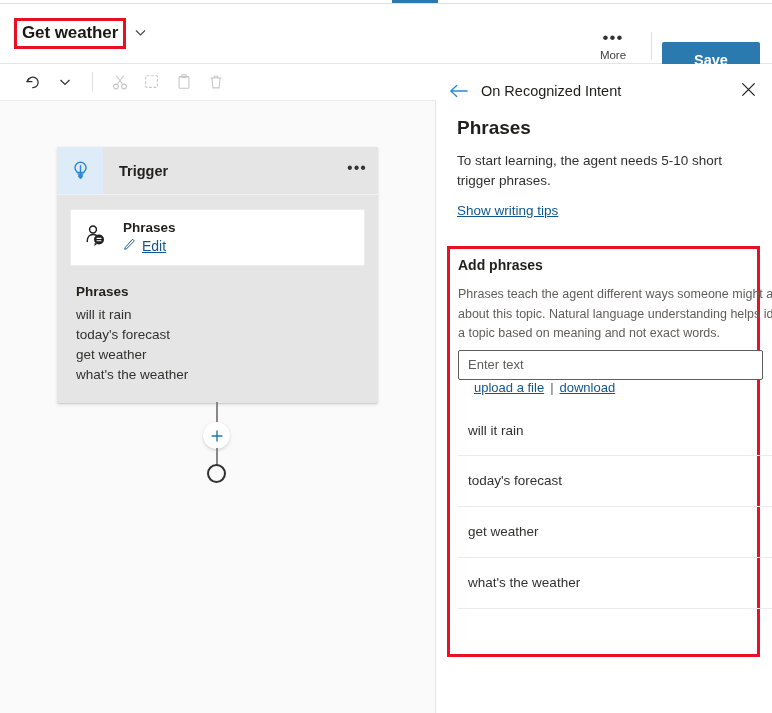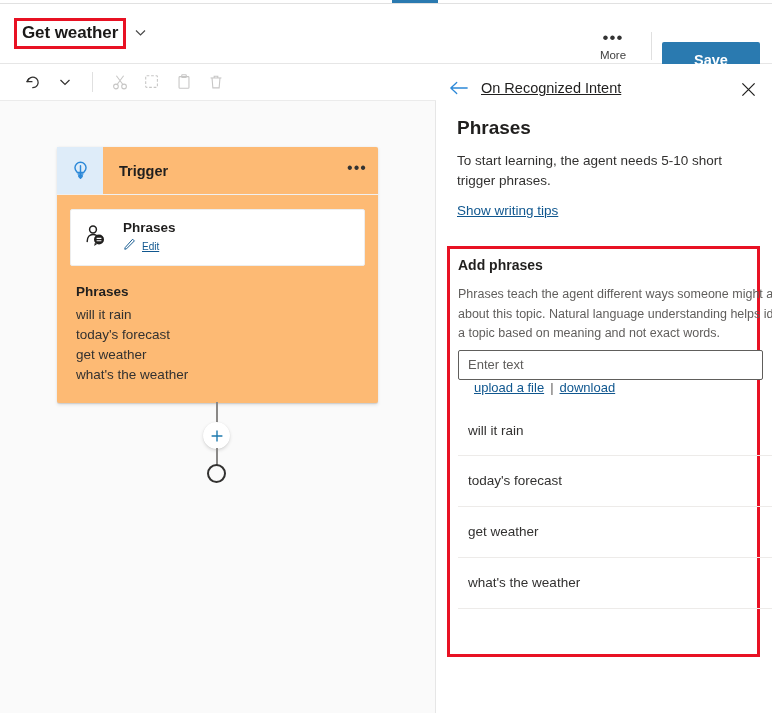--- a/index.html
+++ b/index.html
@@ -81,21 +81,21 @@
 
   
   .canvas {
     position: absolute; left: 0; top: 101px; width: 436px; height: 612px;
     background: #fafafa;
     border-right: 1px solid #e6e6e6;
     overflow: hidden;
   }
   .node {
     position: absolute; left: 57px; top: 46px; width: 321px;
-    background: #fdba74;
+    background: #e5e5e5;
     box-shadow: 0 1.6px 3.6px rgba(0,0,0,0.10), 0 0.3px 0.9px rgba(0,0,0,0.10);
     border-radius: 2px;
   }
   .node-header {
     height: 48px; display: flex; align-items: stretch;
     border-bottom: 1px solid #f0f0f0;
   }
   .node-icon-cell {
     width: 46px; background: #deecf9;
     display: flex; align-items: center; justify-content: center;
@@ -112,21 +112,21 @@
   .node-body { padding: 14px 13px 18px 13px; }
   .phrase-card {
     border: 1px solid #ededed; border-radius: 2px;
     padding: 10px 12px; display: flex; align-items: center; gap: 14px;
     background: #fff;
   }
   .phrase-card-text { display: flex; flex-direction: column; gap: 2px; }
   .phrase-card-title { font-size: 13.5px; font-weight: bold; color: #201f1e; }
   .phrase-card-edit { display: flex; align-items: center; gap: 5px; }
   .edit-link {
-    font-size: 10px; color: #10578f; text-decoration: underline; cursor: pointer;
+    font-size: 14px; color: #10578f; text-decoration: underline; cursor: pointer;
   }
   .node-phrases { padding: 18px 4px 0 6px; }
   .node-phrases-title { font-size: 13.5px; font-weight: bold; color: #201f1e; margin-bottom: 6px; }
   .node-phrase { font-size: 13.5px; color: #323130; line-height: 20px; }
 
   
   .connector { position: absolute; left: 57px; top: 46px; width: 321px; }
   .conn-line-top {
     position: absolute; left: 159px; top: 0px; width: 1.5px; height: 22px; background: #8a8886;
   }
@@ -143,21 +143,21 @@
     position: absolute; left: 150px; top: 62px; width: 19px; height: 19px;
     border-radius: 50%; border: 2px solid #323130; background: #fafafa;
   }
 
   
   .panel {
     position: absolute; left: 437px; top: 64px; width: 335px; height: 649px;
     background: #ffffff; overflow: hidden;
   }
   .panel-head {
-    display: flex; align-items: flex-start; padding: 16px 14px 0 12px; text-decoration: underline;
+    display: flex; align-items: flex-end; padding: 16px 14px 0 12px;
   }
   .back-arrow { cursor: pointer; display: flex; align-items: center; }
   .panel-head-title {
     margin-left: 12px; font-size: 14.5px; color: #201f1e; flex: 1;
   }
   .close-x { cursor: pointer; display: flex; align-items: center; padding: 2px; }
   .panel-h1 {
     font-size: 19px; font-weight: bold; color: #201f1e;
     padding: 18px 20px 0 20px;
   }

